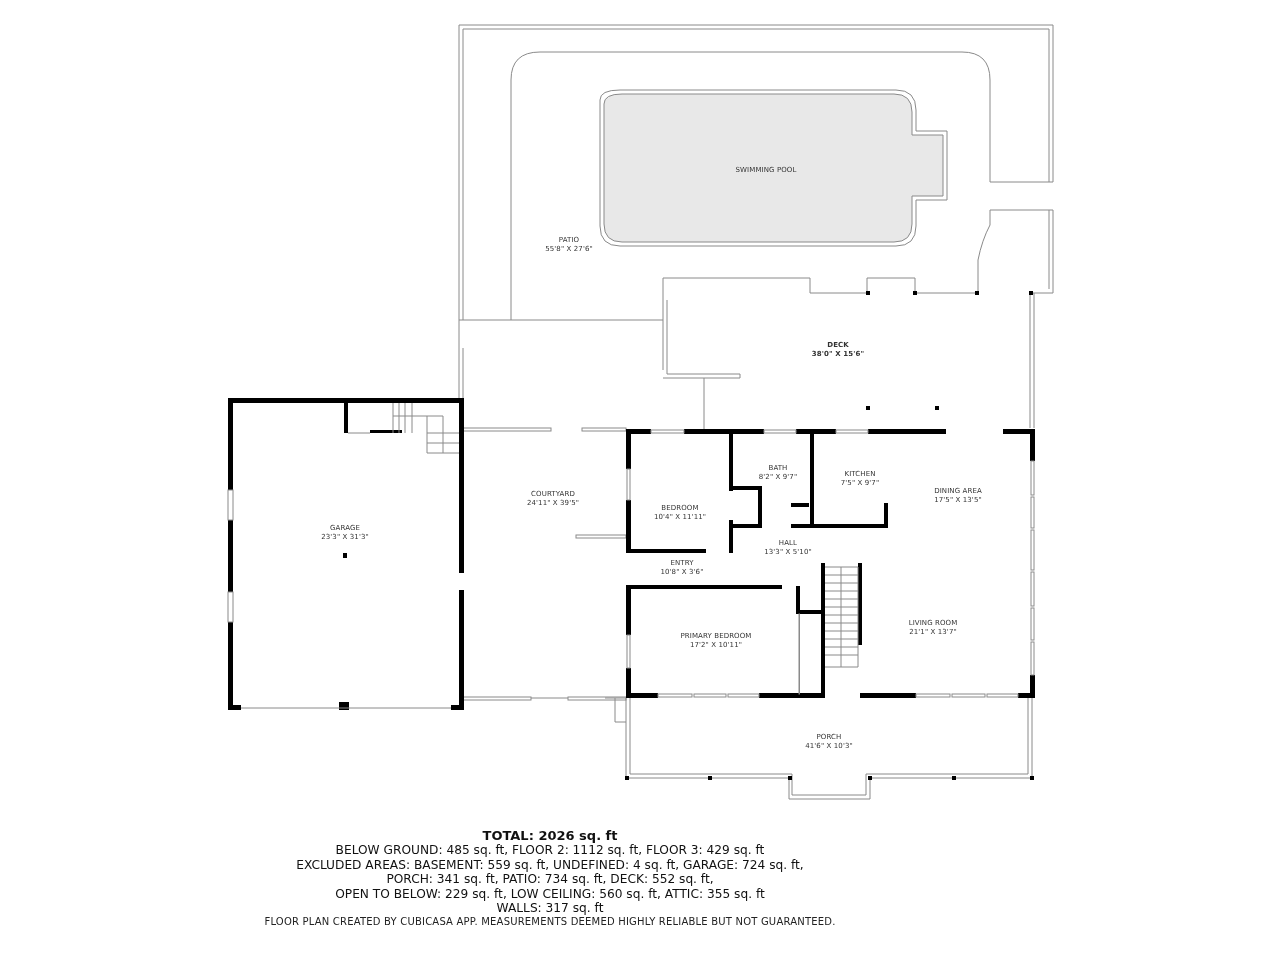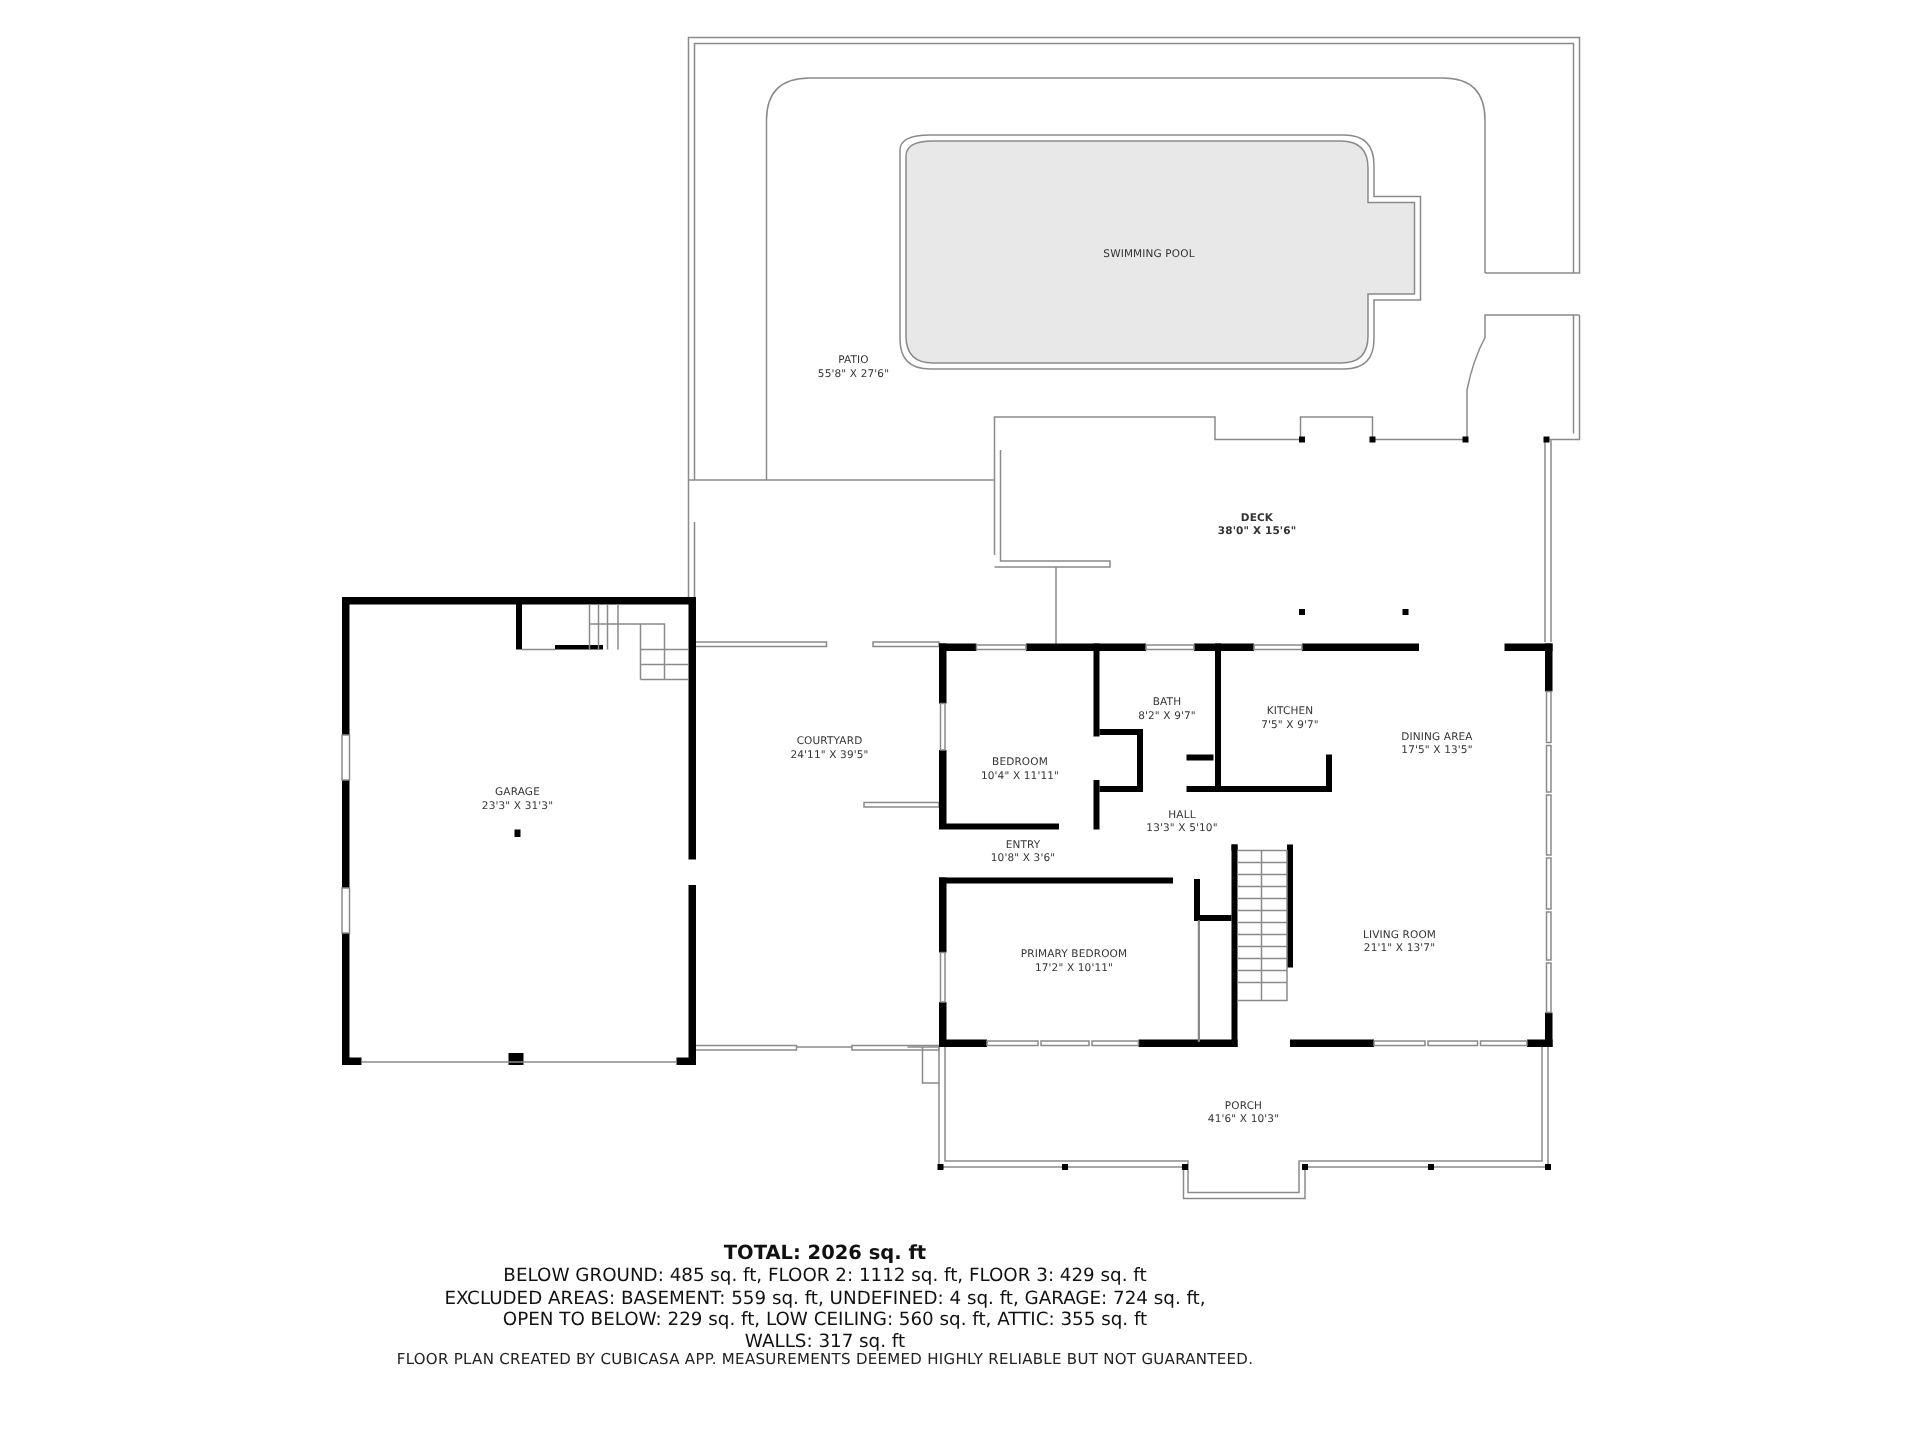--- a/index.html
+++ b/index.html
@@ -218,16 +218,17 @@
 </div>
 <div class="room-label" style="left:829px; top:742px;">
   <span class="name">PORCH</span>
   <span class="dims">41'6" X 10'3"</span>
 </div>
 
 <div id="summary">
   <div class="total">TOTAL: 2026 sq. ft</div>
   <div class="line">BELOW GROUND: 485 sq. ft, FLOOR 2: 1112 sq. ft, FLOOR 3: 429 sq. ft</div>
   <div class="line">EXCLUDED AREAS: BASEMENT: 559 sq. ft, UNDEFINED: 4 sq. ft, GARAGE: 724 sq. ft,</div>
+  <div class="line">PORCH: 341 sq. ft, PATIO: 734 sq. ft, DECK: 552 sq. ft,</div>
   <div class="line">OPEN TO BELOW: 229 sq. ft, LOW CEILING: 560 sq. ft, ATTIC: 355 sq. ft</div>
   <div class="line">WALLS: 317 sq. ft</div>
   <div class="credit">FLOOR PLAN CREATED BY CUBICASA APP. MEASUREMENTS DEEMED HIGHLY RELIABLE BUT NOT GUARANTEED.</div>
 </div>
 
 </body></html>

